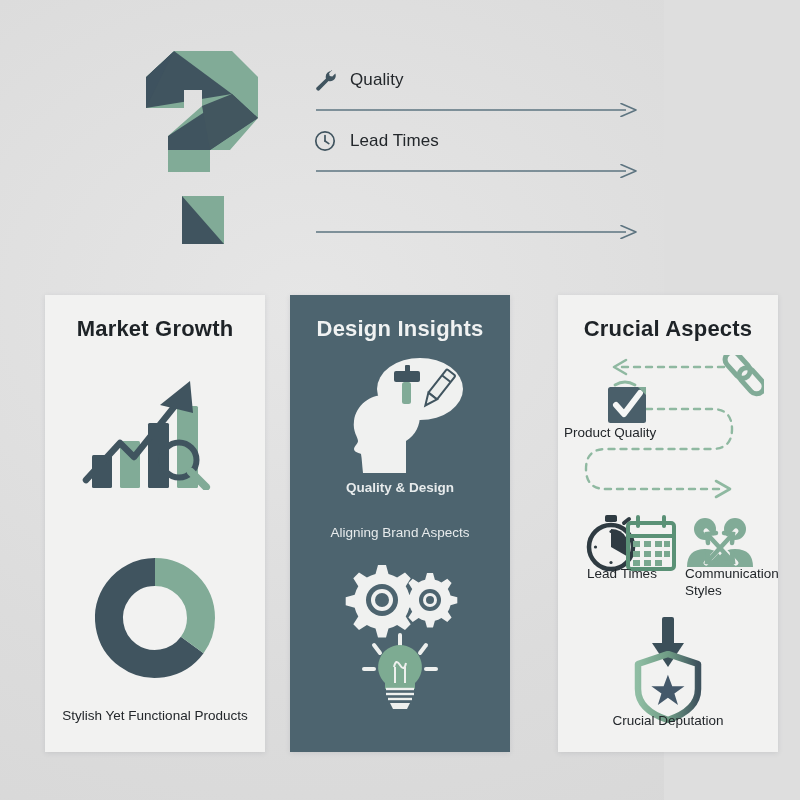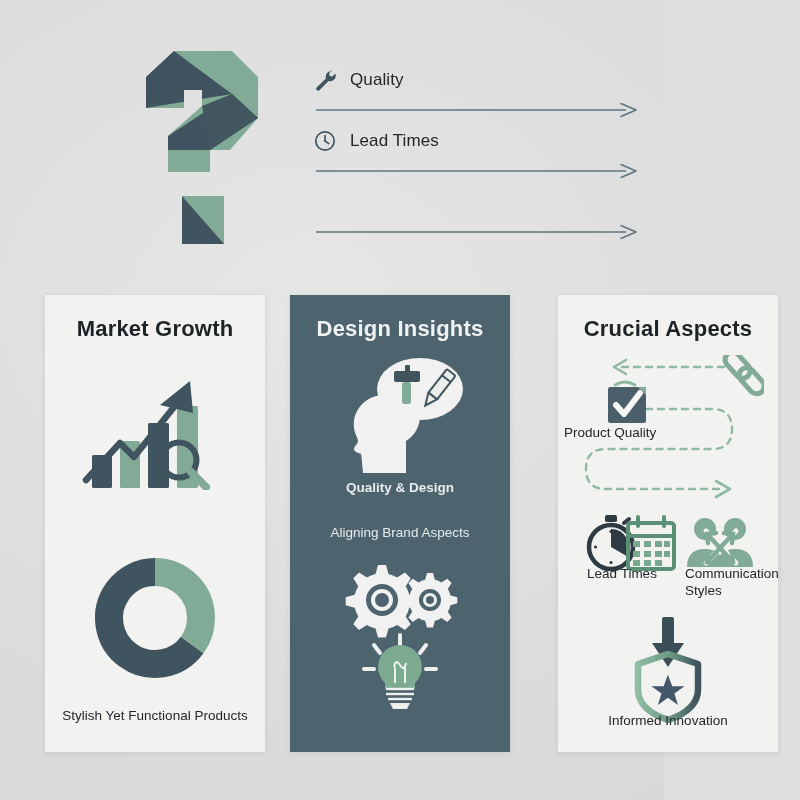--- a/index.html
+++ b/index.html
@@ -418,17 +418,17 @@
           <linearGradient id="shield-grad" x1="0" y1="0" x2="1" y2="0">
             <stop offset="0%" stop-color="#8fbda3"></stop>
             <stop offset="52%" stop-color="#6d9a84"></stop>
             <stop offset="100%" stop-color="#3e525d"></stop>
           </linearGradient>
         </defs>
         <path d="M35 3 L65 13 L65 38 Q65 59 35 69 Q5 59 5 38 L5 13 Z" fill="none" stroke="url(#shield-grad)" stroke-width="6.5" stroke-linejoin="round"></path>
         <polygon points="35,22 41,38 58,38 44,48 49,64 35,54 21,64 26,48 12,38 29,38" fill="#44586a" transform="scale(0.72) translate(13.5,11)"></polygon>
       </svg>
 
-      <div class="panel-caption" id="caption-informed">Informed Innovation</div>
+      <div class="panel-caption" id="caption-informed">Crucial Deputation</div>
     </div>
 
   </div>
 </div>
 
 </body></html>

